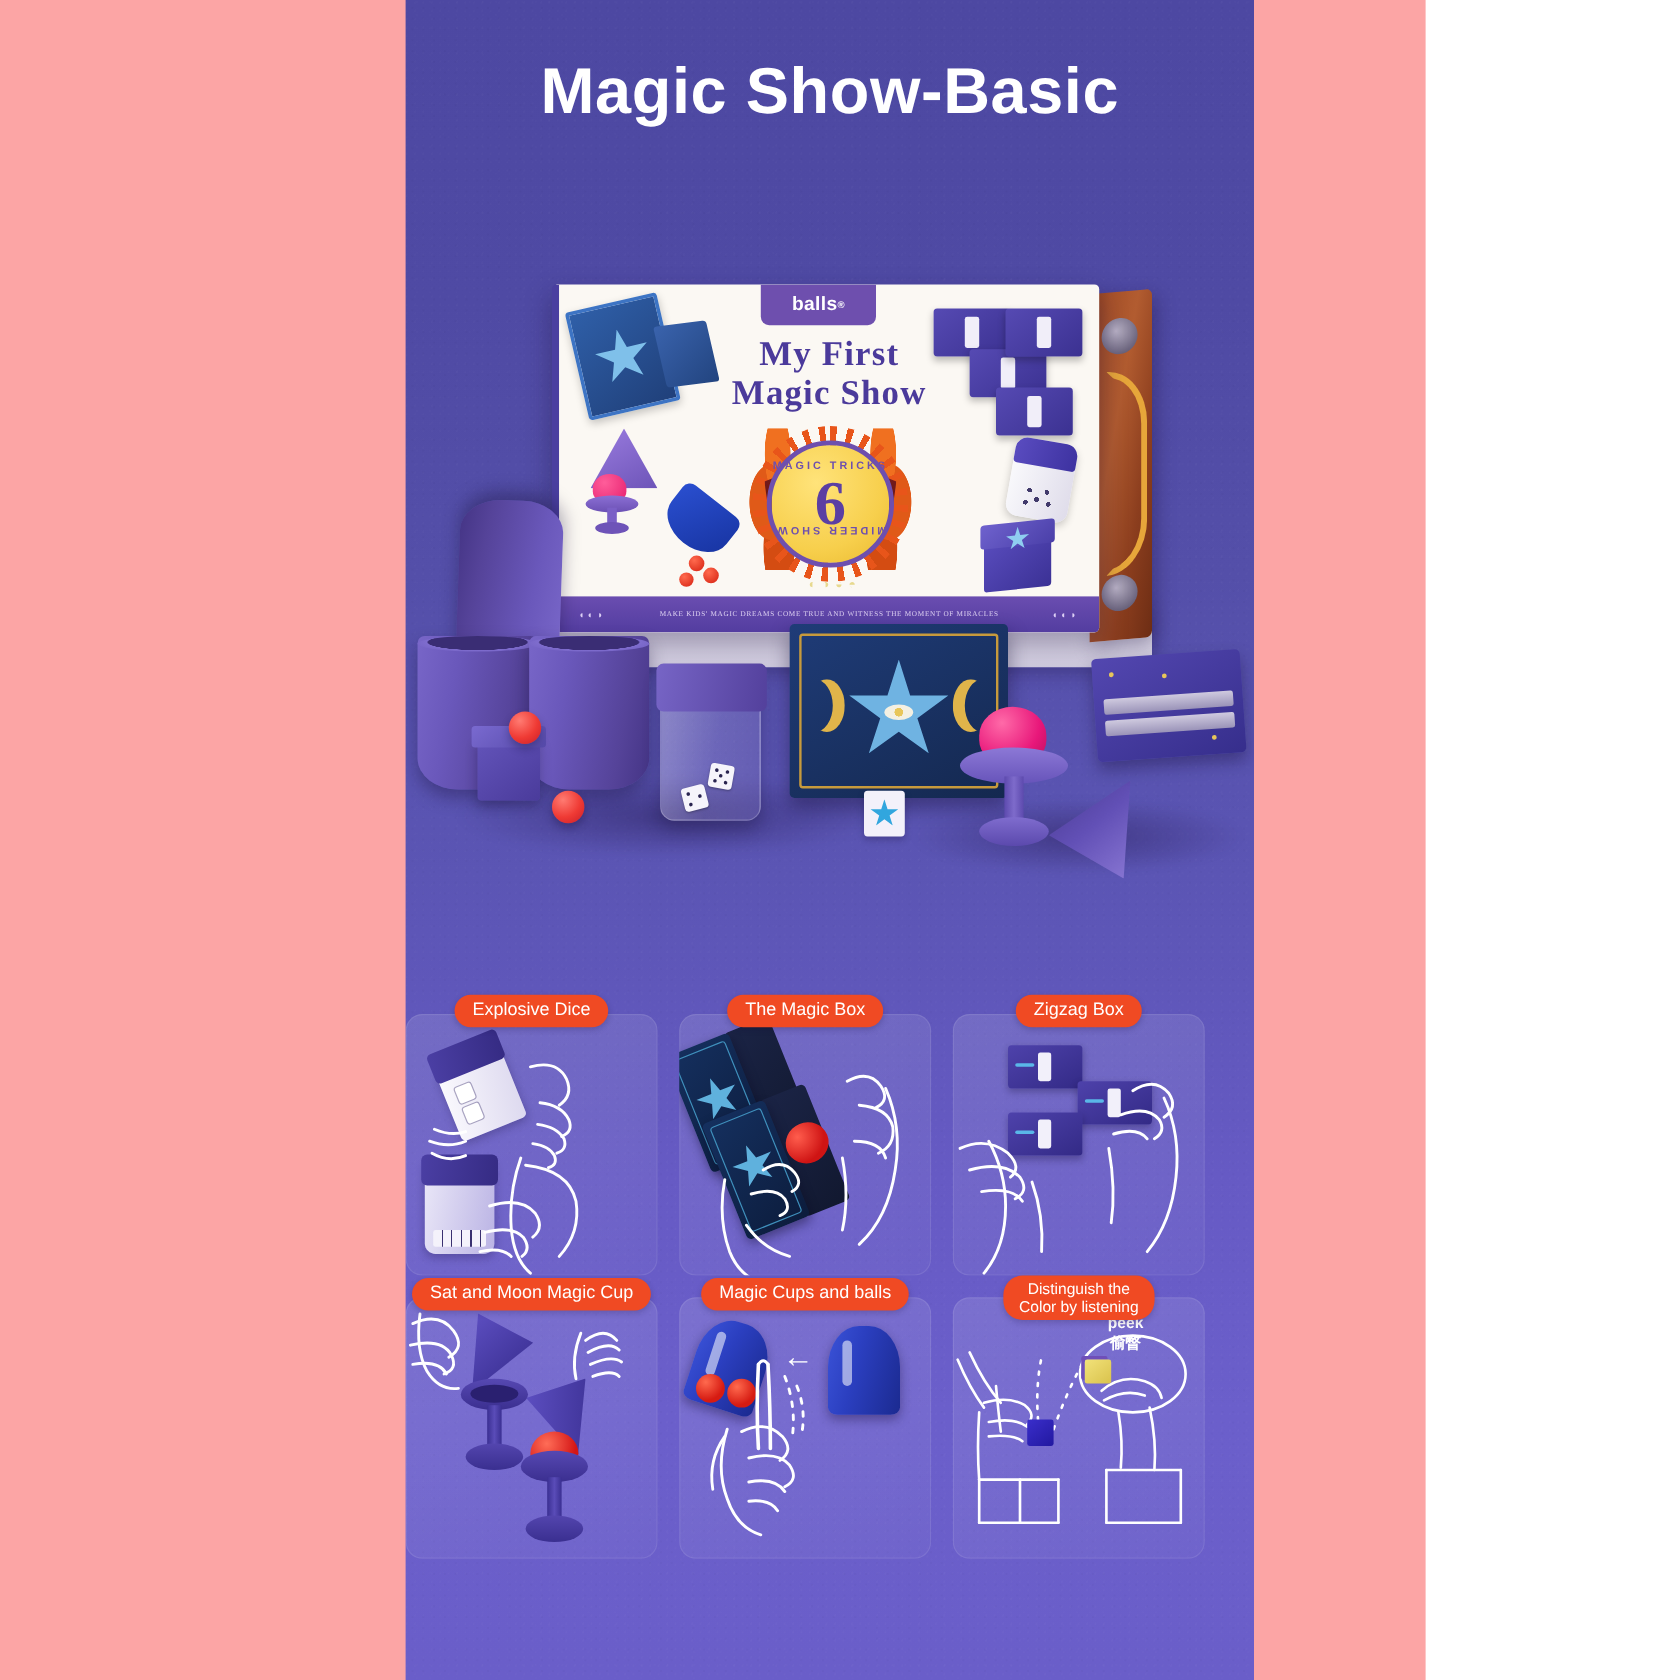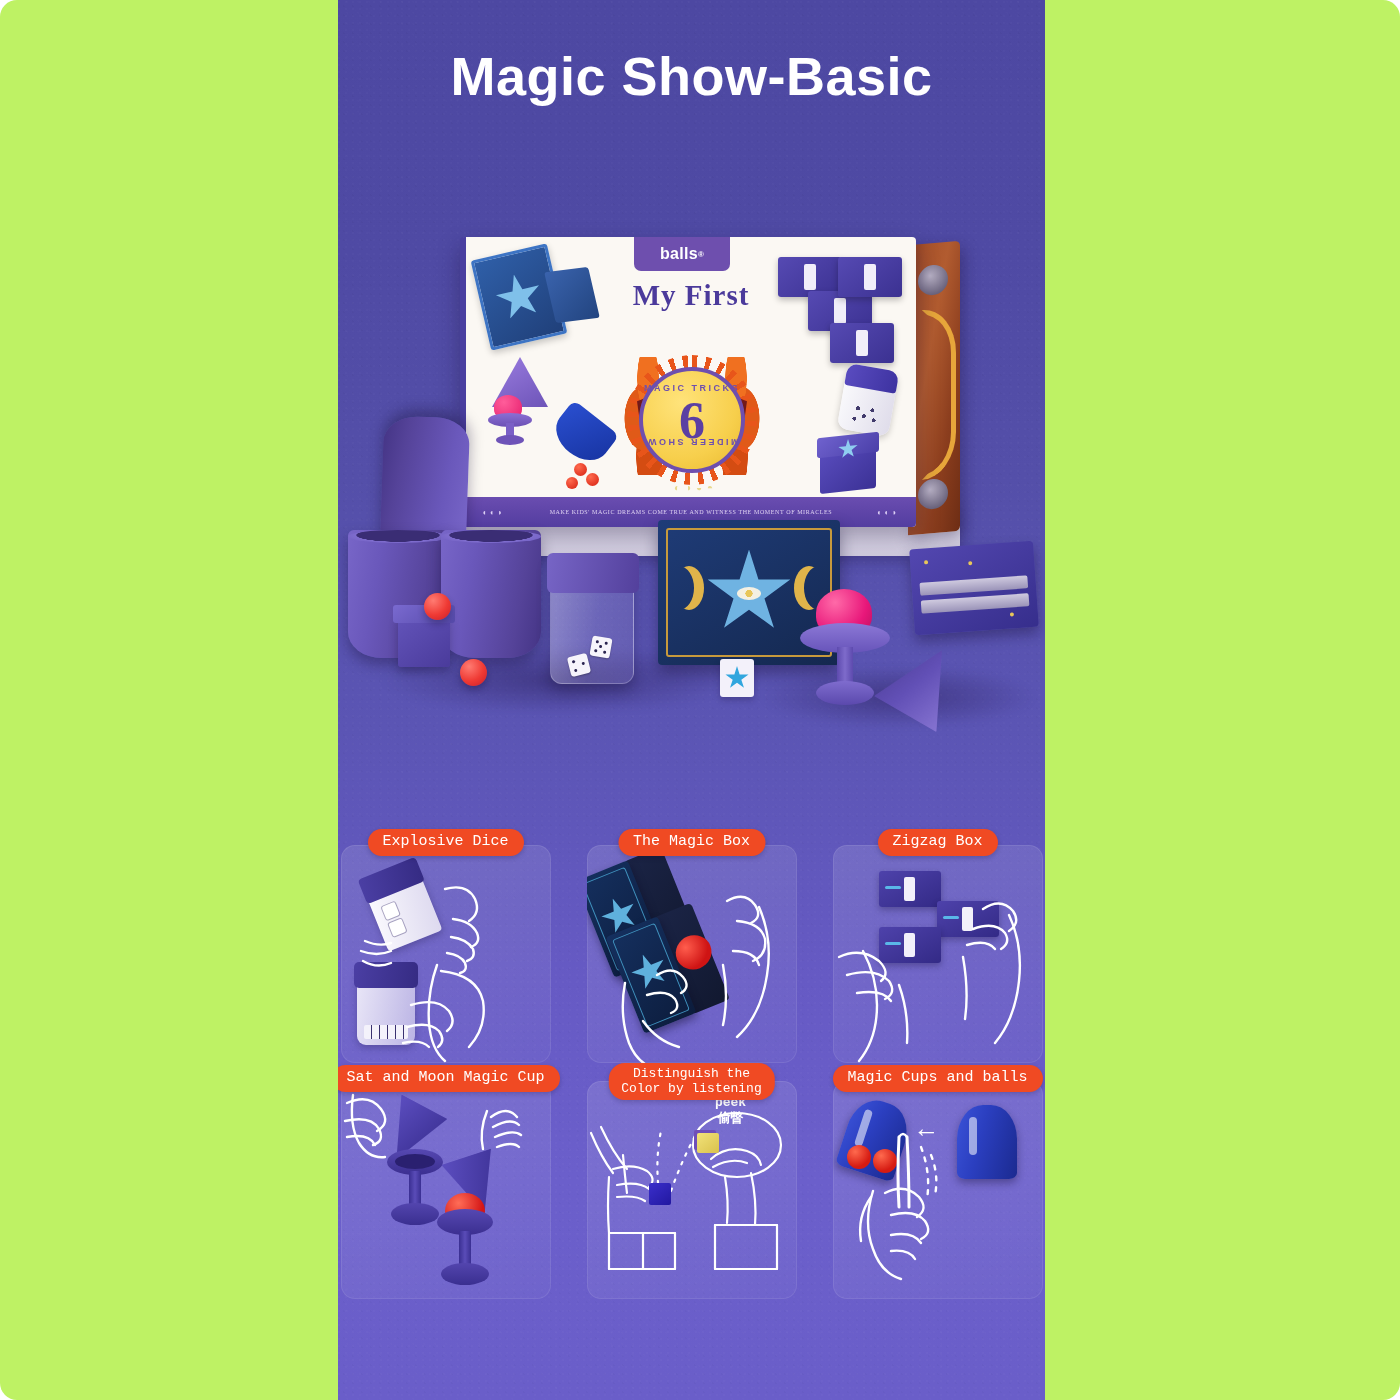--- a/index.html
+++ b/index.html
@@ -9,24 +9,23 @@
   }
   body {
     width: 1400px;
     height: 1400px;
     overflow: hidden;
     font-family: "Liberation Sans", sans-serif;
   }
 
   #page {
     position: relative;
-    width: 1400px;
+    width: 1188px;
     height: 1400px;
-    background: #bef264;
-    border-radius: 17px;
+    background: #fca5a5;
   }
 
   
   #panel {
     position: absolute;
     left: 338px;
     top: 0;
     width: 707px;
     height: 1400px;
     background: linear-gradient(180deg,
@@ -477,21 +476,21 @@
     filter: blur(3px);
   }
 
   
   #grid {
     position: absolute;
     left: 0; top: 845px;
     width: 707px;
     z-index: 6;
   }
-  .grid-row { display: flex; justify-content: center; gap: 36px; margin-bottom: 18px; font-family: Liberation Mono, monospace; }
+  .grid-row { display: flex; gap: 18px; margin-bottom: 18px; }
   .trick {
     position: relative;
     width: 210px; height: 218px;
     background: linear-gradient(160deg, rgba(255,255,255,.12), rgba(255,255,255,.03));
     border-radius: 14px;
     box-shadow: inset 0 0 0 1px rgba(255,255,255,.09);
   }
   .trick-badge {
     position: absolute; left: 50%; top: -16px; transform: translateX(-50%);
     background: #f04a23;
@@ -651,20 +650,21 @@
         </div>
 
         <div class="box-front">
           <div class="mideer-tab">
             <span>balls</span>
               <sup>®</sup>
           </div>
 
           <div class="box-title">
             <div>My First</div>
+            <div>Magic Show</div>
           </div>
 
           <div class="p-card-tl">
             <div class="star"></div>
           </div>
           <div class="p-drawer-tl"></div>
 
           <div class="p-hat"></div>
           <div class="p-goblet">
             <div class="ball"></div>
@@ -911,20 +911,53 @@
                 <path d="M152 46 q18 -10 26 -2"></path>
                 <path d="M154 56 q18 -8 26 -2"></path>
                 <path d="M156 66 q16 -6 22 0"></path>
                 <path d="M146 30 q-8 20 -4 38"></path>
               </g>
             </svg>
           </div>
         </div>
 
         <div class="trick">
+          <div class="trick-badge">Magic Cups and balls</div>
+          <div class="trick-art">
+            <div class="art-obj cb-cup" style="left:12px;top:20px;transform:rotate(18deg)">
+              <div class="shine"></div>
+            </div>
+            <div class="cb-ball" style="left:14px;top:64px"></div>
+            <div class="cb-ball" style="left:40px;top:68px"></div>
+            <div class="art-obj cb-cup" style="left:124px;top:24px">
+              <div class="shine"></div>
+            </div>
+            <div class="art-obj cb-arrow" style="left:86px;top:36px">←</div>
+            <svg width="210" height="218" viewBox="0 0 210 218">
+              <g fill="none" stroke="#ffffff" stroke-width="2.4" stroke-linecap="round" stroke-linejoin="round">
+
+                <path d="M66 56 q-2 38 0 70" stroke-width="3"></path>
+                <path d="M74 56 q2 38 2 70" stroke-width="3"></path>
+                <path d="M66 56 q4 -6 8 0"></path>
+
+                <path d="M88 66 q10 26 6 52" stroke-dasharray="4 7"></path>
+                <path d="M98 74 q8 20 4 40" stroke-dasharray="4 7"></path>
+
+                <path d="M52 112 q20 -10 34 4 q10 12 -2 20"></path>
+                <path d="M58 134 q24 -6 34 6 q8 12 -4 18"></path>
+                <path d="M58 154 q22 -4 30 8"></path>
+                <path d="M58 170 q18 -2 24 8"></path>
+                <path d="M40 110 q-10 32 0 58 q8 24 28 30"></path>
+                <path d="M38 116 q-14 20 -10 44"></path>
+              </g>
+            </svg>
+          </div>
+        </div>
+
+        <div class="trick">
           <div class="trick-badge two-line">
             <div>Distinguish the</div>
             <div>Color by listening</div>
           </div>
           <div class="trick-art">
             <svg width="210" height="218" viewBox="0 0 210 218">
               <g fill="none" stroke="#ffffff" stroke-width="2.2" stroke-linecap="round" stroke-linejoin="round">
 
                 <path d="M4 52 q10 24 22 40"></path>
                 <path d="M14 46 q12 26 26 42"></path>
@@ -957,50 +990,17 @@
             <div class="art-obj" style="left:62px;top:102px;width:22px;height:22px;background:linear-gradient(140deg,#3a2ecb,#2218a0);border-radius:2px"></div>
 
             <div class="art-obj" style="left:110px;top:52px;width:22px;height:20px;background:linear-gradient(140deg,#f2e27a,#d9c24c);border-radius:2px;box-shadow:-3px -3px 0 0 #6f4fb8"></div>
             <div class="peek-label" style="left:104px;top:14px;width:80px">
               <div>peek</div>
               <div>偷瞥</div>
             </div>
           </div>
         </div>
 
-        <div class="trick">
-          <div class="trick-badge">Magic Cups and balls</div>
-          <div class="trick-art">
-            <div class="art-obj cb-cup" style="left:12px;top:20px;transform:rotate(18deg)">
-              <div class="shine"></div>
-            </div>
-            <div class="cb-ball" style="left:14px;top:64px"></div>
-            <div class="cb-ball" style="left:40px;top:68px"></div>
-            <div class="art-obj cb-cup" style="left:124px;top:24px">
-              <div class="shine"></div>
-            </div>
-            <div class="art-obj cb-arrow" style="left:86px;top:36px">←</div>
-            <svg width="210" height="218" viewBox="0 0 210 218">
-              <g fill="none" stroke="#ffffff" stroke-width="2.4" stroke-linecap="round" stroke-linejoin="round">
-
-                <path d="M66 56 q-2 38 0 70" stroke-width="3"></path>
-                <path d="M74 56 q2 38 2 70" stroke-width="3"></path>
-                <path d="M66 56 q4 -6 8 0"></path>
-
-                <path d="M88 66 q10 26 6 52" stroke-dasharray="4 7"></path>
-                <path d="M98 74 q8 20 4 40" stroke-dasharray="4 7"></path>
-
-                <path d="M52 112 q20 -10 34 4 q10 12 -2 20"></path>
-                <path d="M58 134 q24 -6 34 6 q8 12 -4 18"></path>
-                <path d="M58 154 q22 -4 30 8"></path>
-                <path d="M58 170 q18 -2 24 8"></path>
-                <path d="M40 110 q-10 32 0 58 q8 24 28 30"></path>
-                <path d="M38 116 q-14 20 -10 44"></path>
-              </g>
-            </svg>
-          </div>
-        </div>
-
       </div>
     </div>
 
   </div>
 </div>
 
 </body></html>

